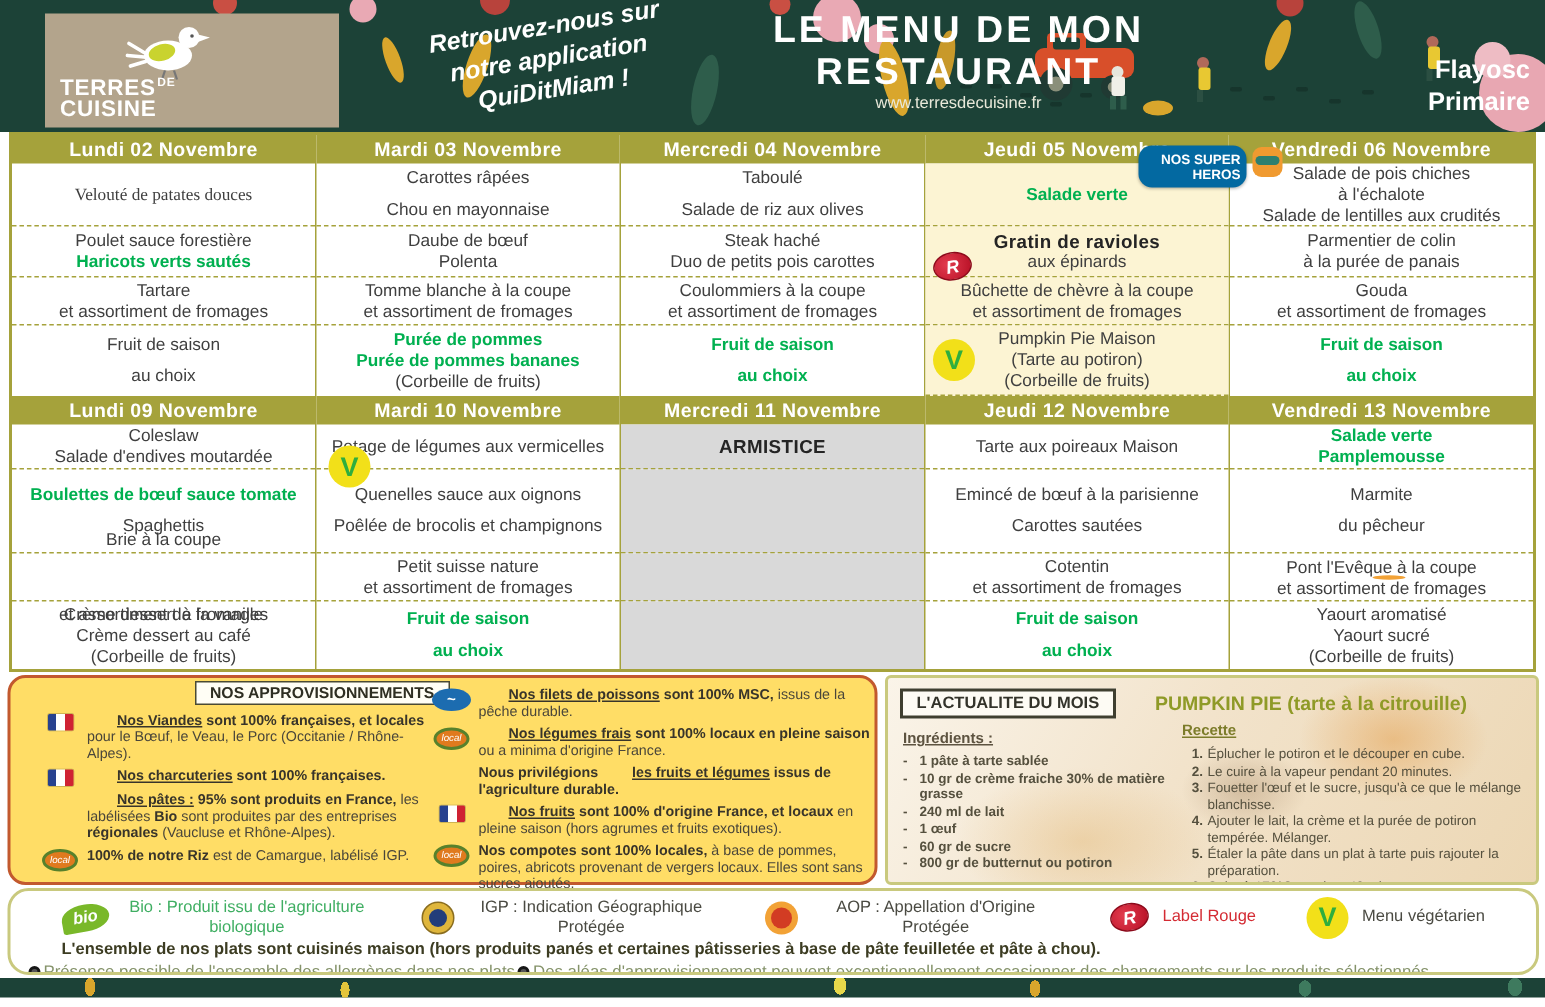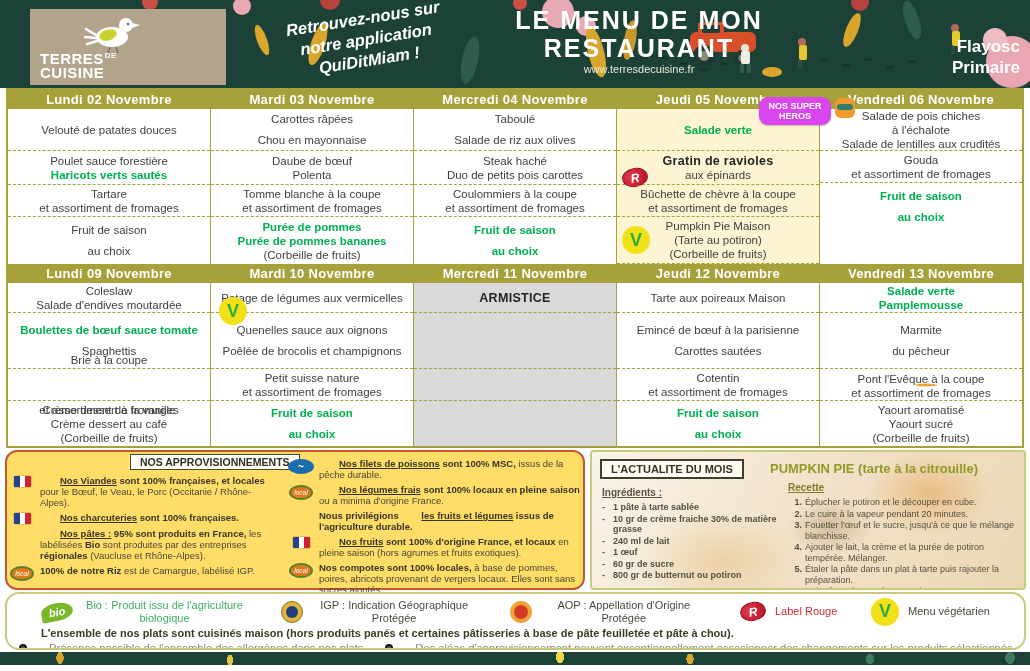--- a/index.html
+++ b/index.html
@@ -35,23 +35,23 @@
   .day .cell:last-child{border-bottom:none;}
   .day.hl .cell{background:#fcf4d3;}
   .day.gray .cell{background:#d9d9d9;}
   .line{font-size:11.5px;color:#3f3f3f;line-height:14px;white-space:nowrap;max-width:100%;}
   .line.g{color:#00b050;font-weight:700;}
   .line.b{font-weight:700;color:#242424;font-size:12.5px;letter-spacing:.3px;}
   .line.sp{height:7px;line-height:7px;font-size:6px;}
   .cell-ic{position:absolute;left:5px;top:50%;transform:translateY(-50%);z-index:3;}
   .cell-ic.overlap{top:-16px;transform:none;left:8px;}
 
-  .badge{position:absolute;top:7px;right:-12px;z-index:6;width:64px;background:#d946ef;
+  .badge{position:absolute;top:7px;right:-12px;z-index:6;width:64px;background:#0369a1;
          border-radius:9px;padding:4px 4px;color:#fff;font-weight:700;font-size:9px;
-         line-height:10px;text-align:center;box-shadow:0 1px 2px rgba(0,0,0,.25);}
+         line-height:10px;text-align:right;box-shadow:0 1px 2px rgba(0,0,0,.25);}
   .hero{position:absolute;top:8px;right:-36px;width:20px;height:20px;border-radius:6px;
         background:#f09a30;z-index:6;}
   .hero::after{content:"";position:absolute;left:2px;right:2px;top:6px;height:6px;border-radius:3px;
         background:#2e7f6f;}
 
   
   .icon{display:inline-flex;align-items:center;justify-content:center;box-sizing:border-box;}
   .i-veggie{width:28px;height:28px;border-radius:50%;background:#f2e019;color:#2fae3e;
             font-weight:800;font-size:18px;}
   .i-label-rouge{width:26px;height:19px;border-radius:50%;color:#fff;font-style:italic;font-weight:800;
@@ -69,21 +69,21 @@
   .i-msc{width:26px;height:15px;border-radius:50%;background:#1c6cb0;color:#fff;font-size:10px;font-weight:700;}
   .i-local{width:24px;height:15px;border-radius:50%;background:#e07a1e;border:2px solid #57812c;
          color:#fff;font-size:6.5px;font-style:italic;}
 
   
   .bottom{position:absolute;left:5px;right:4px;top:450px;height:140px;}
   .sourcing{position:absolute;left:0;top:0;width:580px;height:140px;background:#ffdd66;
             border:2px solid #c2592e;border-radius:12px;box-sizing:border-box;}
   .sourcing-title{position:absolute;left:123px;top:2px;background:#fffef5;border:1.5px solid #4a4a33;
             padding:1px 9px;font-weight:700;font-size:10.5px;color:#2f2f22;white-space:nowrap;}
-  .s-col1{position:absolute;left:2px;top:23px;width:266px;}
+  .s-col1{position:absolute;left:20px;top:23px;width:266px;}
   .s-col2{position:absolute;left:281px;top:6px;width:292px;}
   .s-item{display:flex;gap:5px;margin-bottom:4px;align-items:flex-start;}
   .s-ic{flex:0 0 26px;display:flex;justify-content:center;padding-top:1px;}
   .s-tx{font-size:9.5px;line-height:11px;color:#4a463a;}
   .s-tx .b{font-weight:700;color:#38342a;}
   .s-tx .u{text-decoration:underline;padding-left:20px;}
 
   .actualite{position:absolute;left:585px;right:0;top:0;height:140px;border:2px solid #c9c97e;
              border-radius:4px;box-sizing:border-box;overflow:hidden;
              background:
@@ -107,21 +107,21 @@
   
   .legend{position:absolute;left:5px;right:4px;top:592px;height:58px;border:2px solid #c9c97e;
           border-radius:14px;background:#fff;box-sizing:border-box;overflow:hidden;}
   .legend-row{display:flex;align-items:center;height:31px;padding:2px 34px 0;justify-content:space-between;}
   .l-item{display:flex;align-items:center;gap:9px;}
   .l-tx{font-size:11px;line-height:12.5px;color:#4a4a42;text-align:center;max-width:165px;}
   .l-tx.c-green{color:#3fae62;}
   .l-tx.c-red{color:#d42b33;}
   .fn1{margin:0 12px;font-weight:700;font-size:11px;color:#3c3c22;line-height:12.5px;white-space:nowrap;padding-left:22px;}
   .fn2{margin:2px 12px 0;font-size:11.2px;color:#85936a;line-height:12px;display:flex;align-items:center;
-       gap:22px;white-space:nowrap;}
+       gap:2px;white-space:nowrap;}
   .dot{width:4px;height:4px;border-radius:50%;border:2.5px solid #161616;background:#555;flex:0 0 auto;}
 
   .strip{position:absolute;left:0;right:0;top:652px;height:13px;background:#1c4237;
          background-image:
            radial-gradient(6px 10px at 60px 6px,#d9a62c 60%,transparent 61%),
            radial-gradient(5px 9px at 230px 8px,#e3c53b 60%,transparent 61%),
            radial-gradient(7px 10px at 560px 5px,#e8d84a 60%,transparent 61%),
            radial-gradient(6px 9px at 690px 7px,#d9a62c 60%,transparent 61%),
            radial-gradient(8px 10px at 1010px 6px,#3e7a5e 60%,transparent 61%),
            radial-gradient(7px 9px at 870px 7px,#3e7a5e 60%,transparent 61%);}
@@ -221,21 +221,21 @@
     <div class="school">
       <div>Flayosc</div>
       <div>Primaire</div>
     </div>
   </header>
 
   <main class="menu" id="menu">
       <div class="week">
         <div class="day">
           <div class="day-head">Lundi 02 Novembre</div>
-          <div class="cell" style="height: 42px;">
+          <div class="cell" style="height: 42px; font-family: Liberation Serif, serif;">
             <div class="line">Velouté de patates douces</div>
           </div>
           <div class="cell" style="height: 34px;">
             <div class="line">Poulet sauce forestière</div>
             <div class="line g">Haricots verts sautés</div>
           </div>
           <div class="cell" style="height: 32px;">
             <div class="line">Tartare</div>
             <div class="line">et assortiment de fromages</div>
           </div>
@@ -312,20 +312,24 @@
             <div>HEROS</div>
           </div>
           <span class="hero"></span>
         </div>
         <div class="day">
           <div class="day-head">Vendredi 06 Novembre</div>
           <div class="cell" style="height: 42px;">
             <div class="line">Salade de pois chiches</div>
             <div class="line">à l'échalote</div>
             <div class="line">Salade de lentilles aux crudités</div>
+          </div>
+          <div class="cell" style="height: 34px;">
+            <div class="line">Parmentier de colin</div>
+            <div class="line">à la purée de panais</div>
           </div>
           <div class="cell" style="height: 32px;">
             <div class="line">Gouda</div>
             <div class="line">et assortiment de fromages</div>
           </div>
           <div class="cell" style="height: 47px;">
             <div class="line g">Fruit de saison</div>
             <div class="line sp">&nbsp;</div>
             <div class="line g">au choix</div>
           </div>

